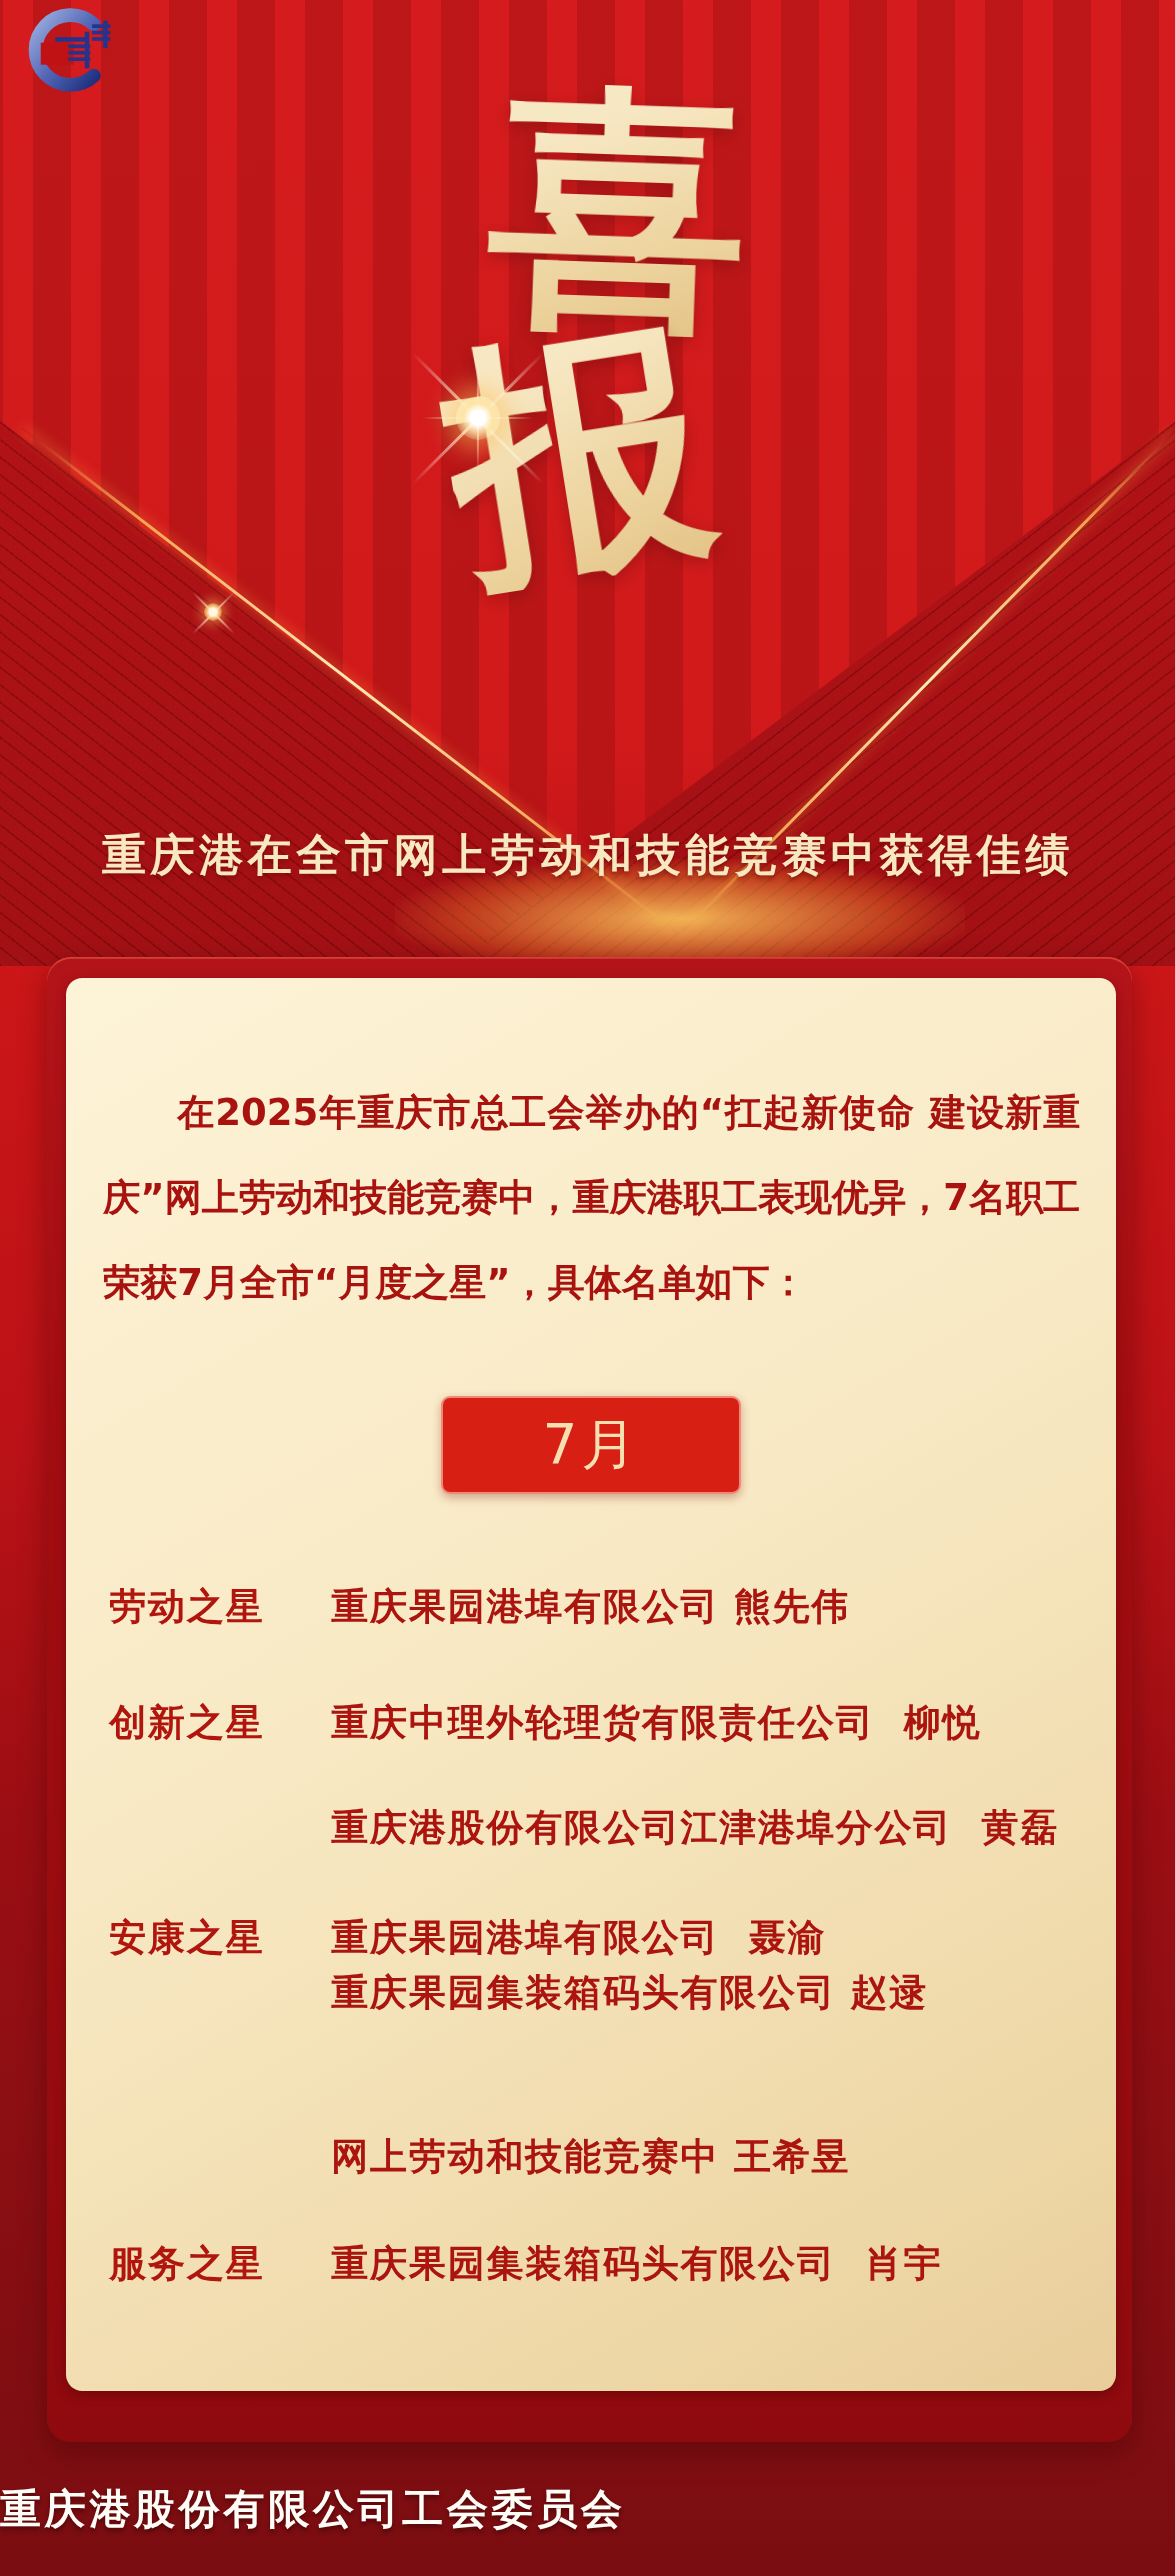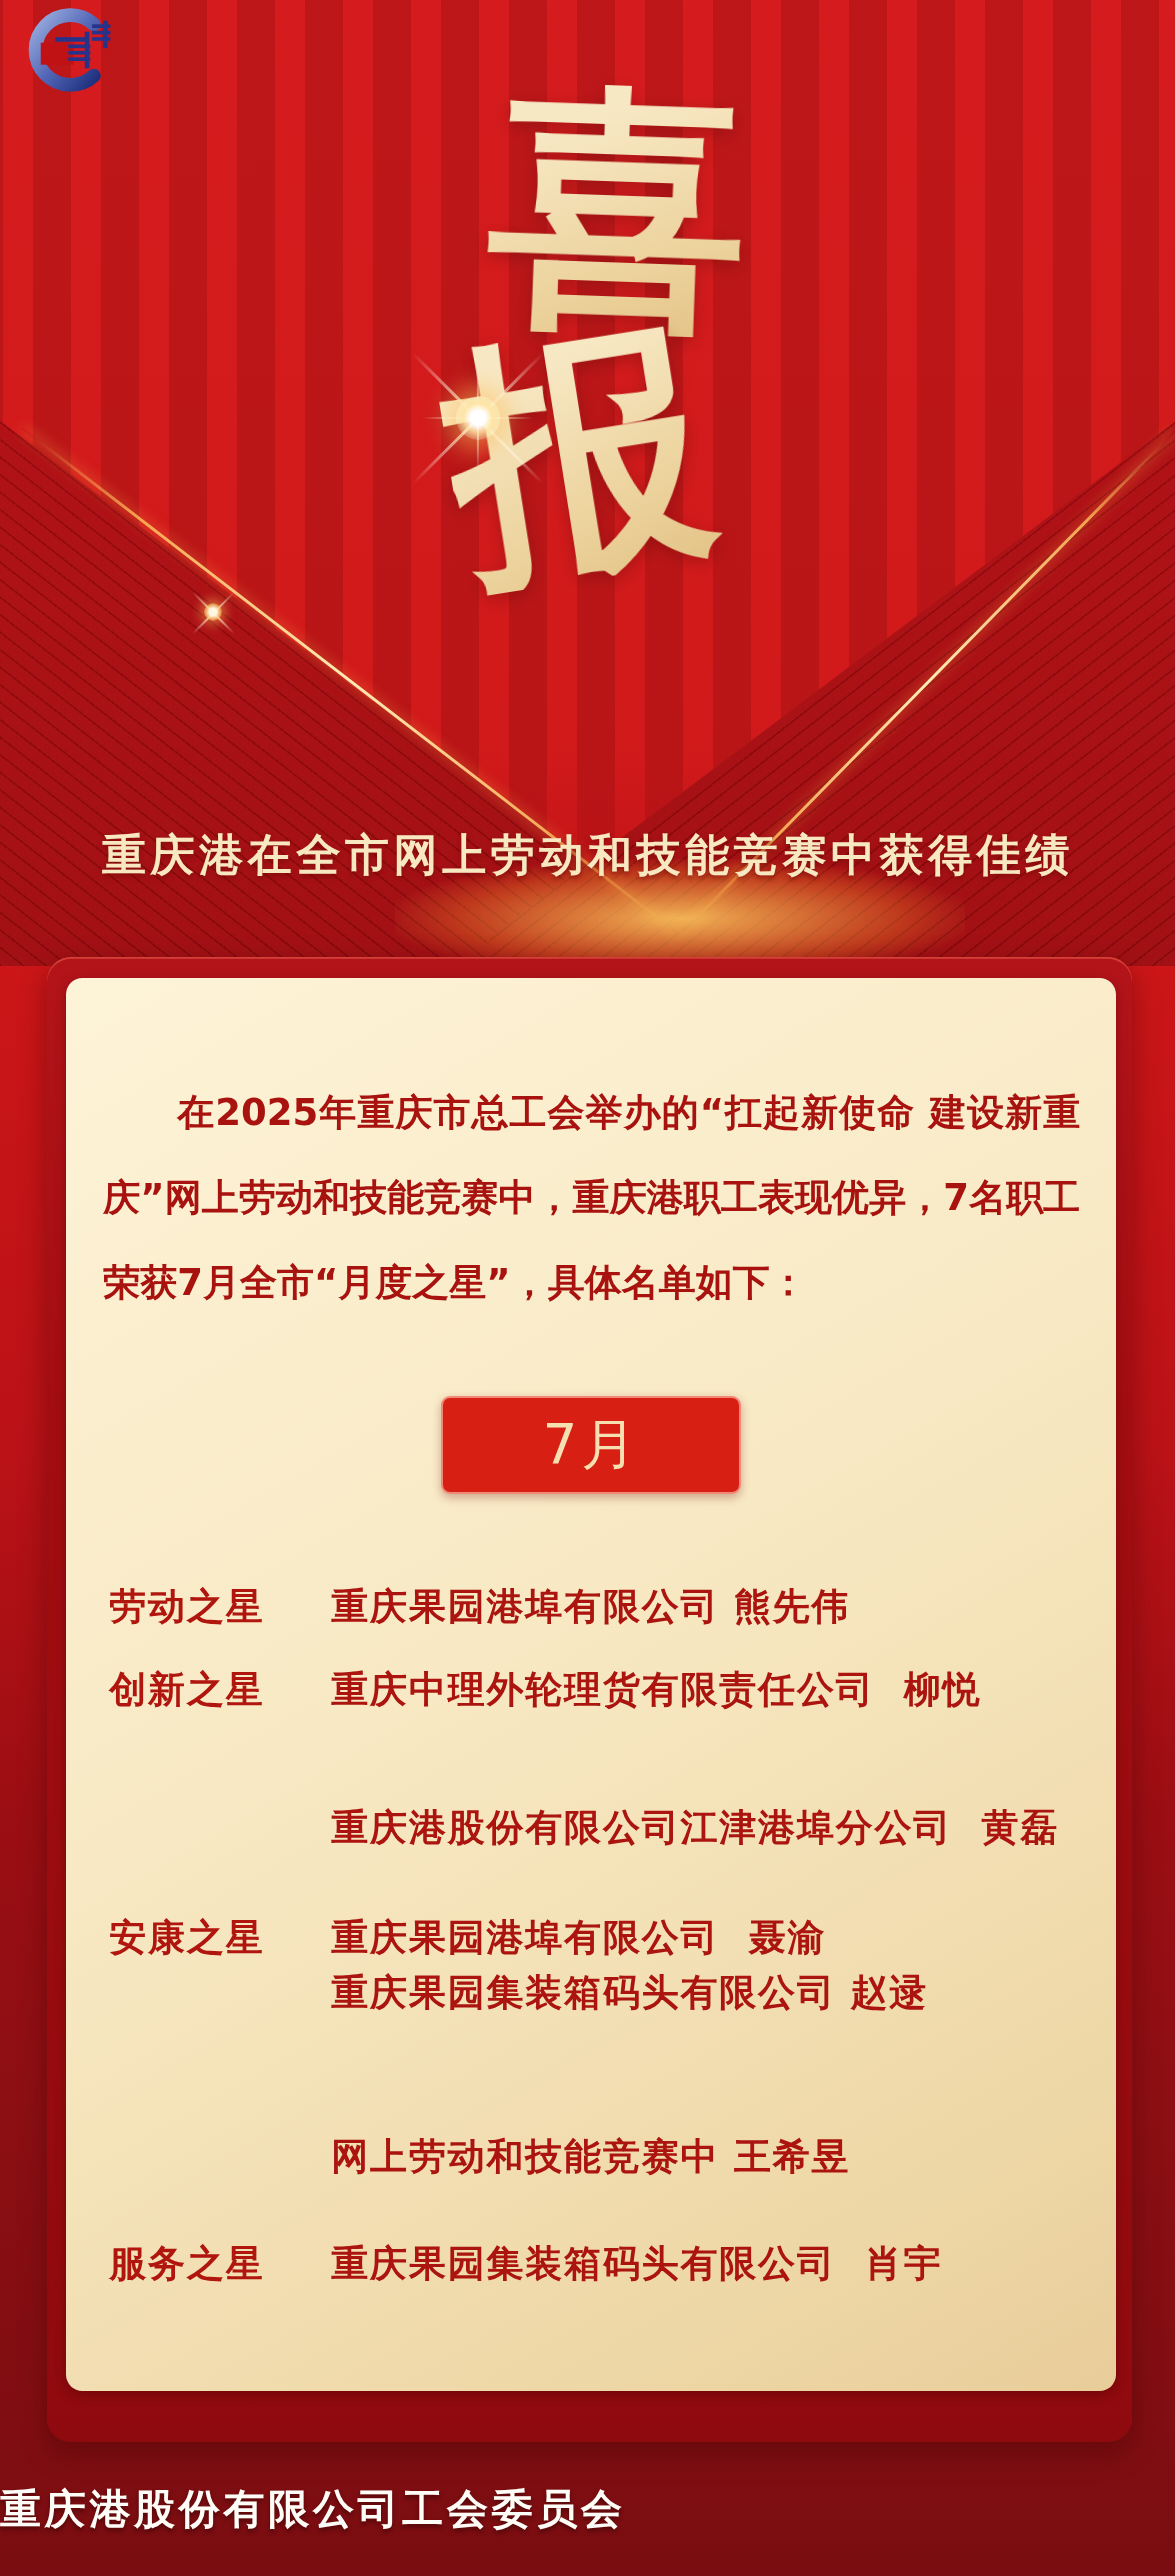--- a/index.html
+++ b/index.html
@@ -101,21 +101,21 @@
     left:50%;top:418px;transform:translateX(-50%);
     width:296px;height:94px;border-radius:9.2px;
     background:#d71f13;border:2.8px solid #f08878;
     display:flex;align-items:center;justify-content:center;
     box-shadow:0 3.7px 9.2px rgba(120,10,0,.3);
   }
   .badge span{font-size:55px;font-weight:400;color:#f6dfb0;letter-spacing:3.7px;}
   .award-row{left:0;top:0;width:864px;height:50px;font-weight:700;color:#ab140f;}
   .award-row .cat{position:absolute;left:43px;top:0;font-size:37px;letter-spacing:1.8px;color:#b0150e;}
   .award-row .entry{position:absolute;left:251px;top:0;font-size:37px;letter-spacing:1.8px;white-space:pre;margin-left:14px;}
-  .r1{top:604px;} .r2{top:687px;} .r3{top:825px;} .r4{top:935px;}
+  .r1{top:604px;} .r2{top:720px;} .r3{top:825px;} .r4{top:935px;}
   .r5{top:990px;} .r6{top:1154px;} .r7{top:1261px;}
   
   .footer{
     left:0;top:2482px;width:1032px;z-index:4;text-align:left;
     font-size:41px;font-weight:700;letter-spacing:3.7px;color:#fffdf8;
     text-shadow:0 2.8px 4.6px rgba(40,0,0,.5);
   }
 </style>
 </head>
 <body>

